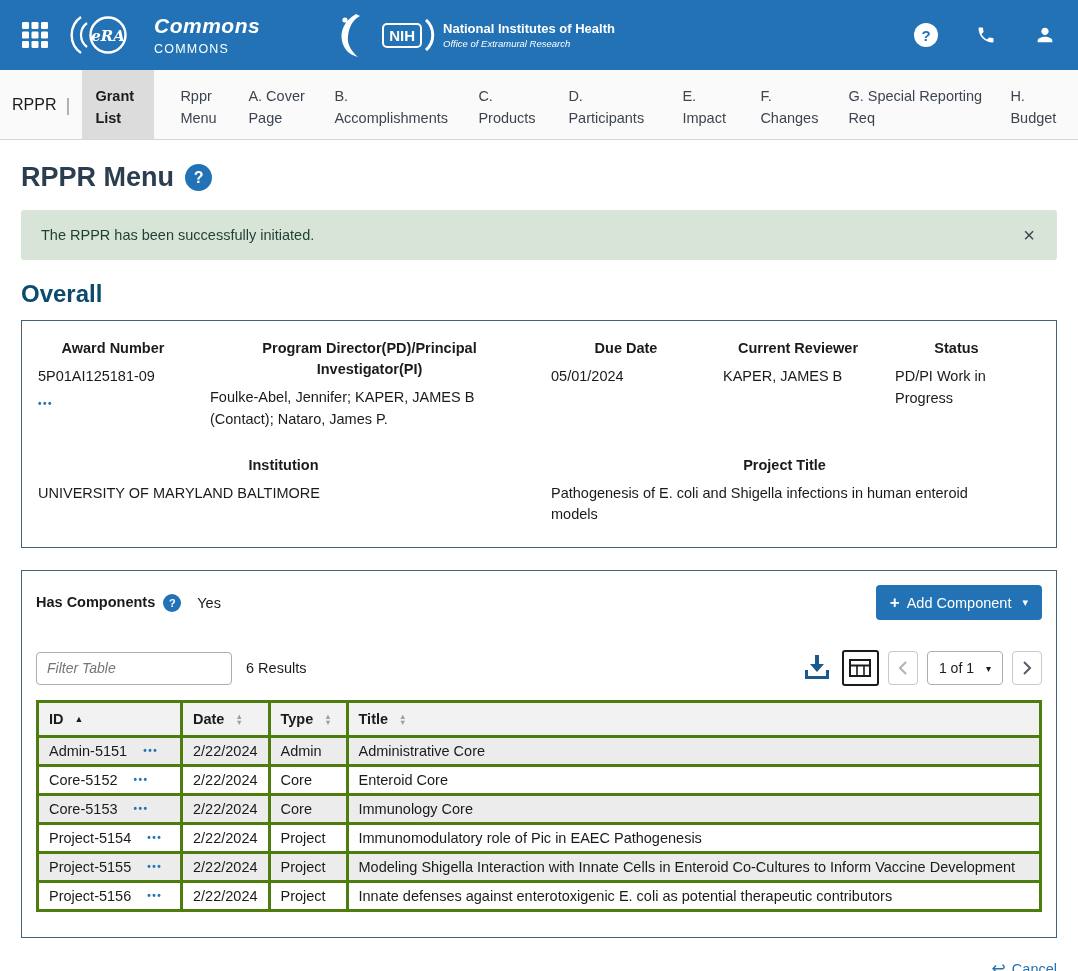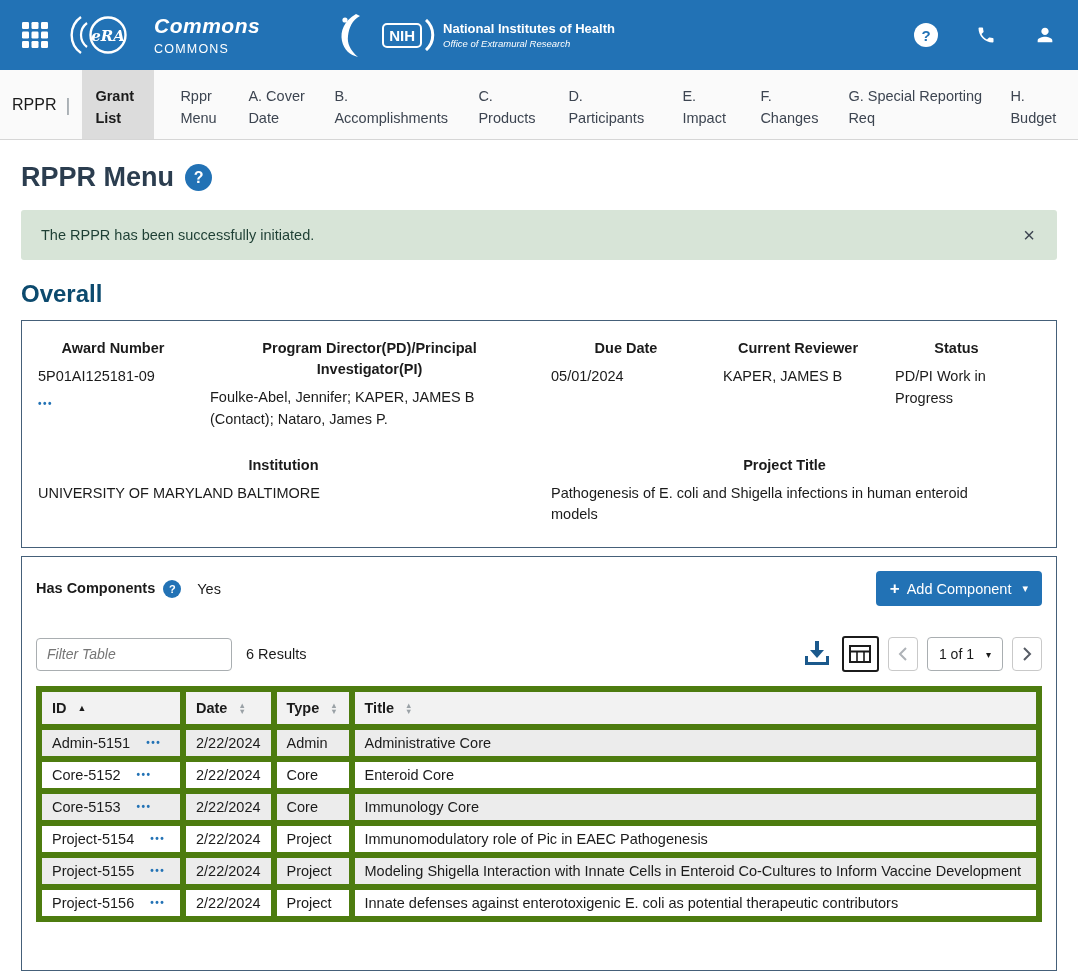--- a/index.html
+++ b/index.html
@@ -83,21 +83,21 @@
   .flabel { font-weight: bold; margin-bottom: 7px; line-height: 1.45; text-align: center; }
   .fvalue { line-height: 1.5; }
   .ellipsis {
     color: #2272b5; font-size: 10px; letter-spacing: 1.5px; font-weight: bold;
     margin-top: 10px; display: block; padding: 0;
   }
   .span2 { grid-column: 1 / 3; }
   .span3 { grid-column: 3 / 6; }
 
   
-  .comp-panel { margin-top: 8px; padding: 14px 14px 48px; }
+  .comp-panel { margin-top: 22px; padding: 14px 14px 25px; }
   .comp-head { display: flex; align-items: center; }
   .has-components { display: flex; align-items: center; gap: 8px; font-size: 14.5px; }
   .has-components .flabel { margin-bottom: 0; }
   .hc-value { margin-left: 8px; }
   .btn-primary {
     margin-left: auto; background: #2272b5; color: #fff; font-size: 14.5px;
     padding: 9px 14px; border-radius: 4px; display: flex; align-items: center; gap: 7px;
   }
   .btn-primary .plus { font-size: 17px; font-weight: bold; line-height: 1; }
   .btn-primary .caret { font-size: 11px; margin-left: 4px; }
@@ -119,21 +119,21 @@
     width: 30px; height: 34px; border: 1px solid #c9c9c9; border-radius: 4px;
     background: #fff; display: flex; align-items: center; justify-content: center;
   }
   .page-select {
     height: 34px; border: 1px solid #a9aeb1; border-radius: 4px; background: #fff;
     display: flex; align-items: center; gap: 12px; padding: 0 11px; font-size: 14px; cursor: pointer;
   }
   .page-select .caret { font-size: 10px; color: #1b1b1b; }
 
   .comp-table { width: 100%; border-collapse: collapse; margin-top: 14px; font-size: 14.5px; }
-  .comp-table th, .comp-table td { border: 6px solid #4d7c0f; text-align: left; padding: 5px 10px; }
+  .comp-table th, .comp-table td { border: 3px solid #4d7c0f; text-align: left; padding: 5px 10px; }
   .comp-table th { background: #f2f2f2; font-weight: bold; padding: 8px 10px; cursor: pointer; }
   .comp-table tbody tr:nth-child(odd) { background: #ececec; }
   .col-id { width: 144px; } .col-date { width: 86px; } .col-type { width: 78px; }
   .sort-asc { font-size: 9px; margin-left: 7px; color: #1b1b1b; vertical-align: 2px; }
   .sort-both {
     display: inline-flex; flex-direction: column; margin-left: 7px;
     color: #9aa1a6; font-size: 7.5px; line-height: .85; vertical-align: middle;
   }
   .sort-both i { font-style: normal; }
   .cell-id .ellipsis { display: inline; margin: 0 0 0 16px; vertical-align: 2px; }
@@ -218,21 +218,21 @@
 </header>
 
 <nav class="tabbar">
   <div class="module-wrap">
     <span class="app-label">RPPR</span>
     <span class="app-divider">|</span>
   </div>
   <div class="tabs">
     <a class="tab active" style="width:72px">Grant List</a>
     <a class="tab" style="width:42px">Rppr Menu</a>
-    <a class="tab" style="width:60px">A. Cover Date</a>
+    <a class="tab" style="width:60px">A. Cover Page</a>
     <a class="tab" style="width:118px">B. Accomplishments</a>
     <a class="tab" style="width:64px">C. Products</a>
     <a class="tab" style="width:88px">D. Participants</a>
     <a class="tab" style="width:52px">E. Impact</a>
     <a class="tab" style="width:62px">F. Changes</a>
     <a class="tab" style="width:136px">G. Special Reporting Req</a>
     <a class="tab" style="width:52px">H. Budget</a>
   </div>
 </nav>
 

